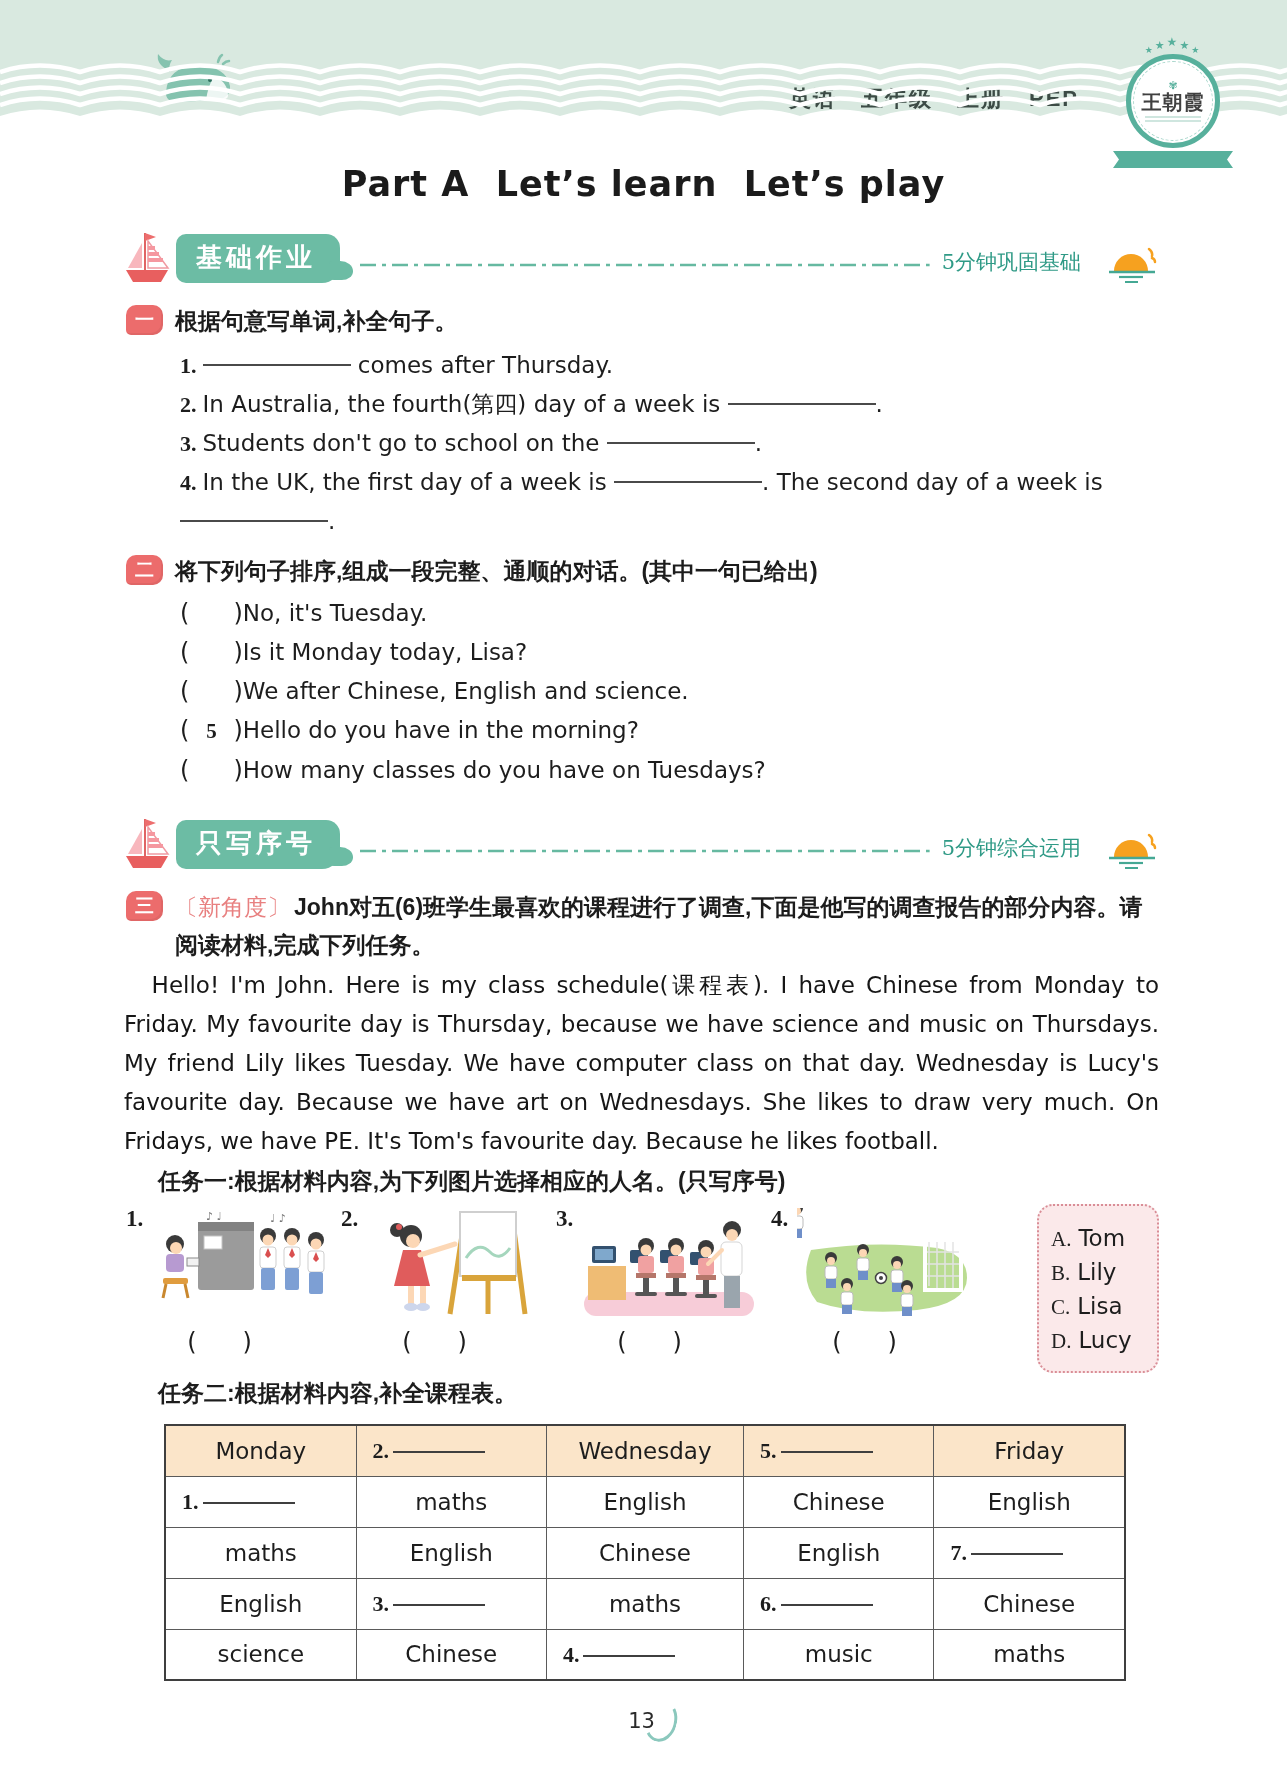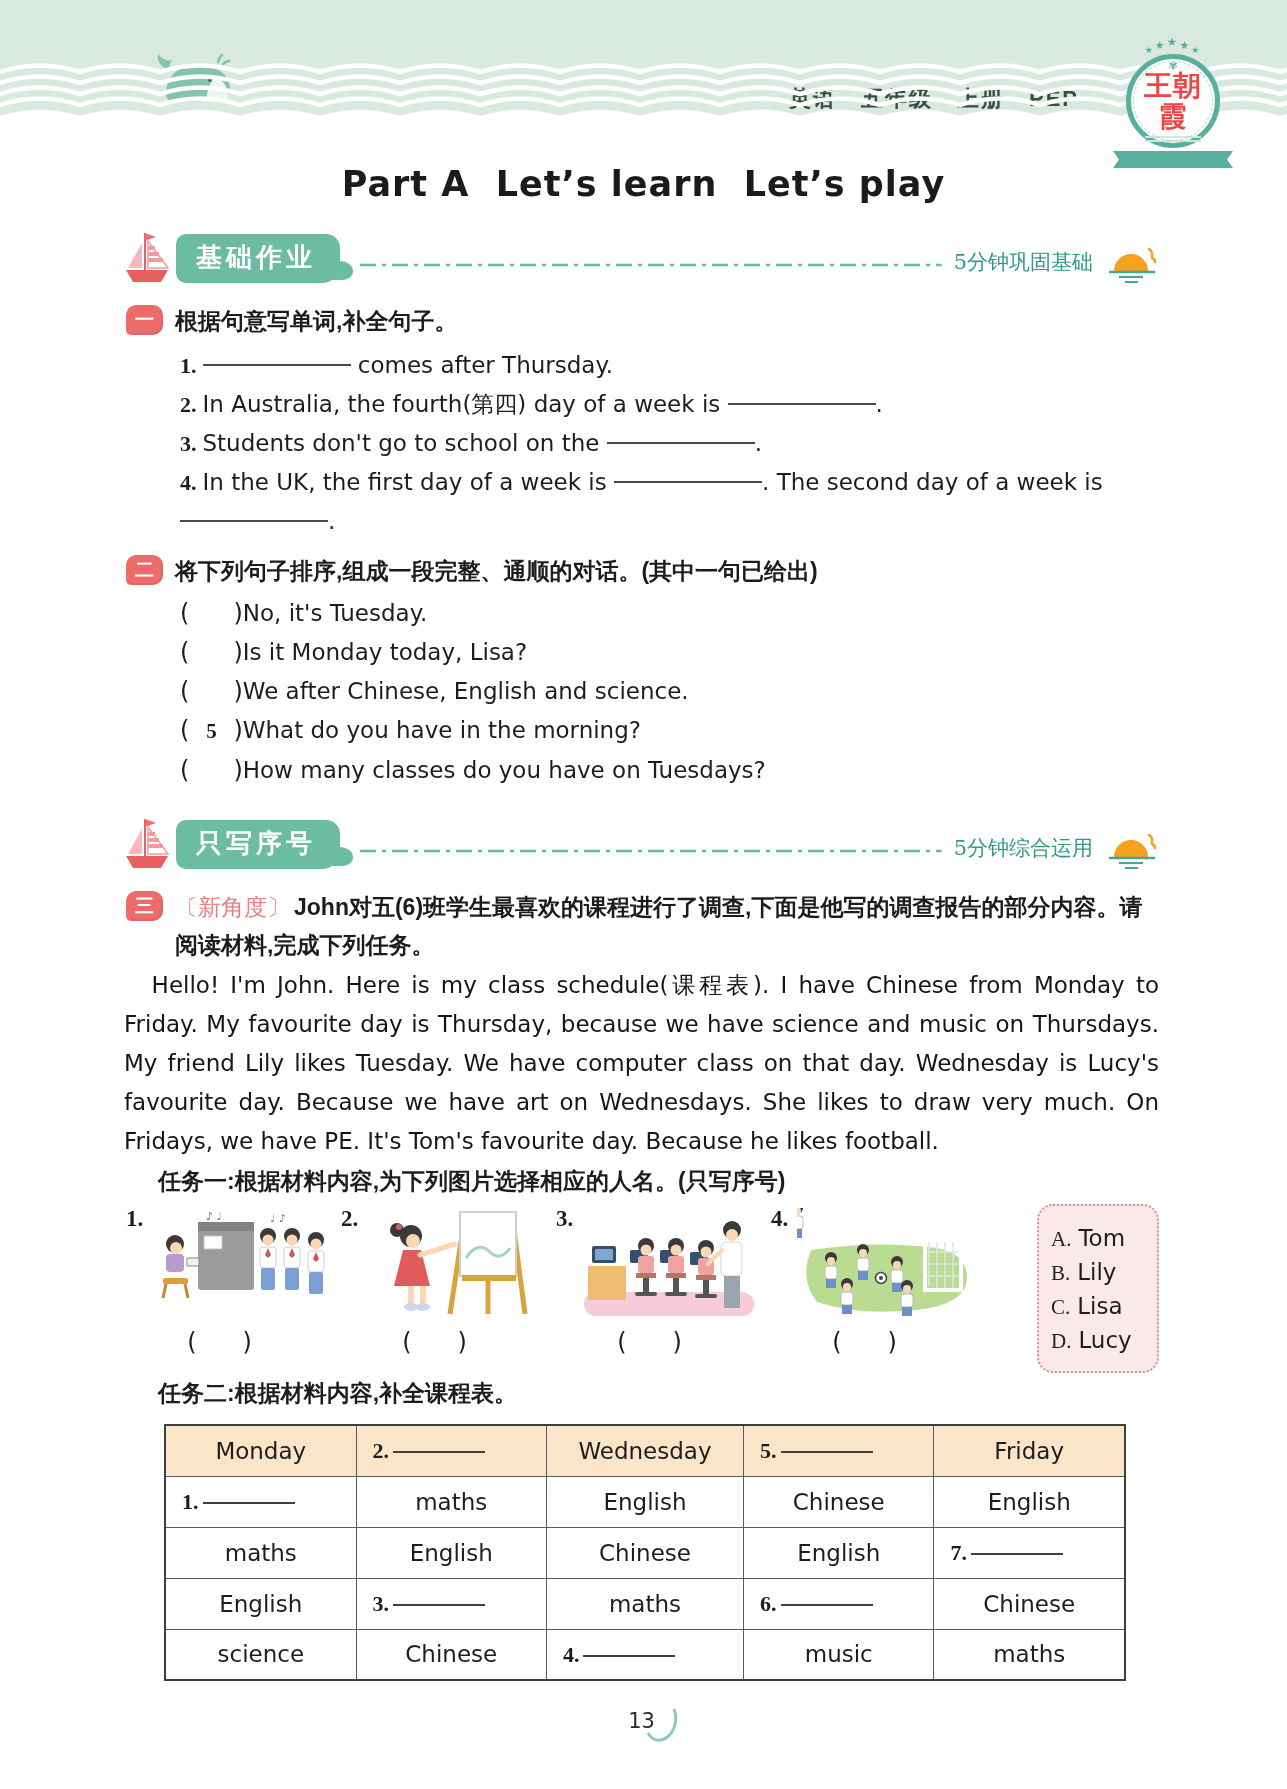--- a/index.html
+++ b/index.html
@@ -30,22 +30,22 @@
   .logo-circle {
     position:relative; width:94px; height:94px; margin:2px auto 0;
     background:#fff; border:5px solid #57b09c; border-radius:50%;
     display:flex; flex-direction:column; align-items:center; justify-content:center;
   }
   .logo-circle::before {
     content:""; position:absolute; inset:2px; border:1px dashed #a8d6cb; border-radius:50%;
   }
   .logo-flower { font-size:11px; line-height:11px; color:#57b09c; }
   .brand-name {
-    font-family:"DejaVu Serif", serif; font-weight:bold; font-size:28px;
-    color:#ef4444; letter-spacing:1px; line-height:1.1;
+    font-family:"DejaVu Serif", serif; font-weight:bold; font-size:20px;
+    color:#404040; letter-spacing:1px; line-height:1.1;
   }
   .logo-subline { width:56px; height:2px; background:#cfe6df; margin-top:3px; }
   .logo-subline + .logo-subline { margin-top:2px; }
   .logo-ribbon {
     width:120px; height:17px; margin:3px auto 0; background:#57b09c;
     clip-path:polygon(0 0,100% 0,95% 50%,100% 100%,0 100%,5% 50%);
   }
   
   .title {
     margin-top:22px; text-align:center;
@@ -62,21 +62,21 @@
     font-size:26px; font-weight:700; letter-spacing:4px;
     padding:6px 24px 8px 20px; border-radius:10px 14px 18px 10px;
   }
   .banner-pill::after {
     content:""; position:absolute; right:-13px; bottom:3px; width:24px; height:19px;
     background:#6cbca4; border-radius:20% 80% 70% 30%;
   }
   .dashline { flex:1; height:6px; margin:14px 4px 0 14px; }
   .timer {
     flex:none; font-family:"DejaVu Serif", serif; font-size:21px; color:#2f9a86;
-    margin:8px 6px 0 2px;
+    margin:8px 18px 0 2px;
   }
   .sun { width:54px; height:46px; flex:none; margin-top:6px; }
   
   .ex-head { display:flex; align-items:flex-start; }
   #ex1 .ex-head { margin-top:16px; }
   #ex2 .ex-head { margin-top:12px; }
   #ex3 .ex-head { margin-top:16px; }
   .marker {
     flex:none; width:37px; height:30px; margin:3px 12px 0 2px;
     background:#ec6c6c; color:#fff; border-radius:10px 10px 10px 5px;
@@ -228,21 +228,21 @@
 
     <div class="exercise" id="ex2">
       <div class="ex-head">
         <span class="marker">二</span>
         <span class="instruction">将下列句子排序,组成一段完整、通顺的对话。(其中一句已给出)</span>
       </div>
       <div class="dlg-items" id="ex2-items">
           <div class="dlg-item"><span class="paren">(</span><span class="order-slot"></span><span class="paren">)</span><span class="sentence">No, it's Tuesday.</span></div>
           <div class="dlg-item"><span class="paren">(</span><span class="order-slot"></span><span class="paren">)</span><span class="sentence">Is it Monday today, Lisa?</span></div>
           <div class="dlg-item"><span class="paren">(</span><span class="order-slot"></span><span class="paren">)</span><span class="sentence">We after Chinese, English and science.</span></div>
-          <div class="dlg-item"><span class="paren">(</span><span class="order-slot">5</span><span class="paren">)</span><span class="sentence">What do you have in the morning?</span></div>
+          <div class="dlg-item"><span class="paren">(</span><span class="order-slot">5</span><span class="paren">)</span><span class="sentence">Hello do you have in the morning?</span></div>
           <div class="dlg-item"><span class="paren">(</span><span class="order-slot"></span><span class="paren">)</span><span class="sentence">How many classes do you have on Tuesdays?</span></div>
         </div>
     </div>
 
     <div class="section-banner">
       <svg class="sailboat" viewBox="0 0 46 56" xmlns="http://www.w3.org/2000/svg">
         <line x1="21" y1="3" x2="21" y2="40" stroke="#e06464" stroke-width="2"></line>
         <path d="M21 3 l11 4 -11 4 z" fill="#ed6e6e"></path>
         <path d="M18 13 L18 38 L4 38 Z" fill="#f8b7bd"></path>
         <path d="M24 11 L24 38 L44 38 Z" fill="#ffffff" stroke="#f09aa2" stroke-width="1.5"></path>

